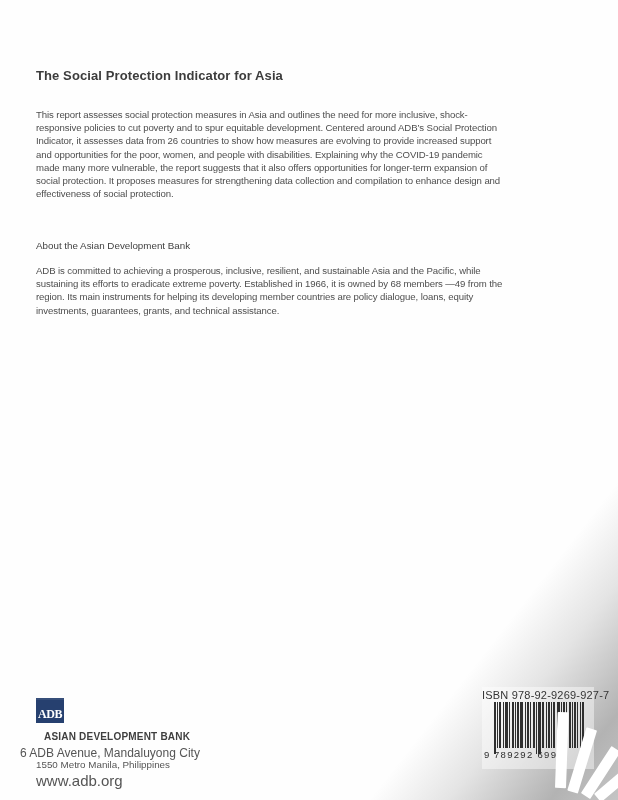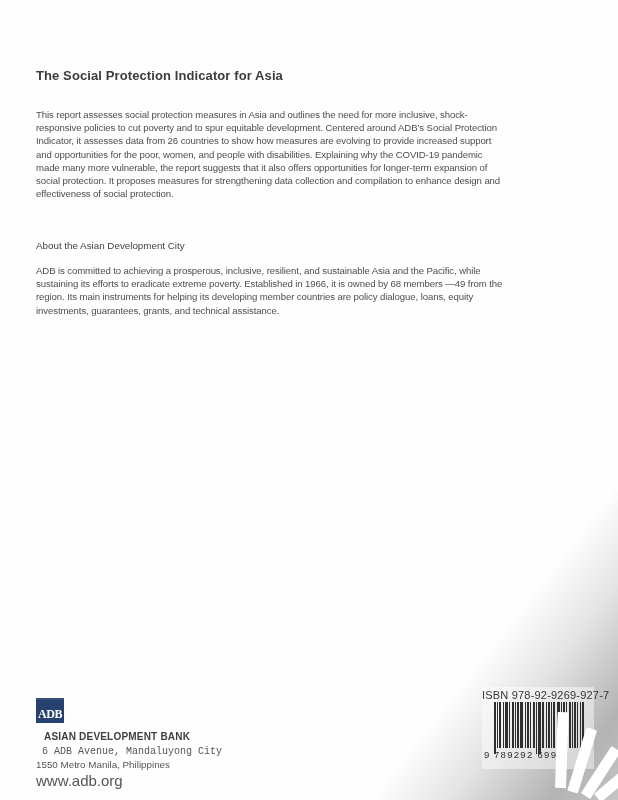--- a/index.html
+++ b/index.html
@@ -42,21 +42,21 @@
     position:absolute;left:36px;top:698px;width:28px;height:25px;z-index:2;
     background:#26406f;color:#ffffff;
     font-family:"Liberation Serif",serif;font-weight:700;font-size:12px;letter-spacing:-0.5px;
     display:flex;align-items:flex-end;justify-content:center;padding-bottom:1px;box-sizing:border-box;
     box-shadow:inset 0 2px 0 rgba(255,255,255,0.08);
   }
   .org-name{
     position:absolute;left:44px;top:731px;z-index:2;
     font-size:10px;font-weight:700;color:#3f3f3f;letter-spacing:.2px;
   }
-  .addr1{position:absolute;left:42px;top:746px;font-size:10px;color:#555;z-index:2;font-family:Liberation Mono, monospace;}
+  .addr1{position:absolute;left:20px;top:746px;font-size:12px;color:#555;z-index:2;}
   .addr2{position:absolute;left:36px;top:759px;font-size:9.8px;color:#555;z-index:2;}
   .website{position:absolute;left:36px;top:772px;font-size:15px;color:#555;z-index:2;}
   
   .barcode-block{
     position:absolute;left:482px;top:687px;width:112px;height:82px;z-index:2;
     background:rgba(255,255,255,0.45);
   }
   .isbn-label{
     font-size:11px;color:#353535;text-align:left;letter-spacing:.2px;
     margin-top:2px;white-space:nowrap;
@@ -91,21 +91,21 @@
 <div class="page">
 
   <div class="corner-shadow"></div>
 
   <header class="title-block">
     <h1 class="book-title">The Social Protection Indicator for Asia</h1>
   </header>
 
   <p class="summary">This report assesses social protection measures in Asia and outlines the need for more inclusive, shock-responsive policies to cut poverty and to spur equitable development. Centered around ADB’s Social Protection Indicator, it assesses data from 26 countries to show how measures are evolving to provide increased support and opportunities for the poor, women, and people with disabilities. Explaining why the COVID-19 pandemic made many more vulnerable, the report suggests that it also offers opportunities for longer-term expansion of social protection. It proposes measures for strengthening data collection and compilation to enhance design and effectiveness of social protection.</p>
 
-  <h2 class="about-heading">About the Asian Development City</h2>
+  <h2 class="about-heading">About the Asian Development Bank</h2>
 
   <p class="about-text">ADB is committed to achieving a prosperous, inclusive, resilient, and sustainable Asia and the Pacific, while sustaining its efforts to eradicate extreme poverty. Established in 1966, it is owned by 68 members —49 from the region. Its main instruments for helping its developing member countries are policy dialogue, loans, equity investments, guarantees, grants, and technical assistance.</p>
 
   <div class="adb-logo">
     <span>ADB</span>
   </div>
   <div class="org-name">ASIAN DEVELOPMENT BANK</div>
   <div class="addr1">6 ADB Avenue, Mandaluyong City</div>
   <div class="addr2">1550 Metro Manila, Philippines</div>
   <div class="website">www.adb.org</div>

